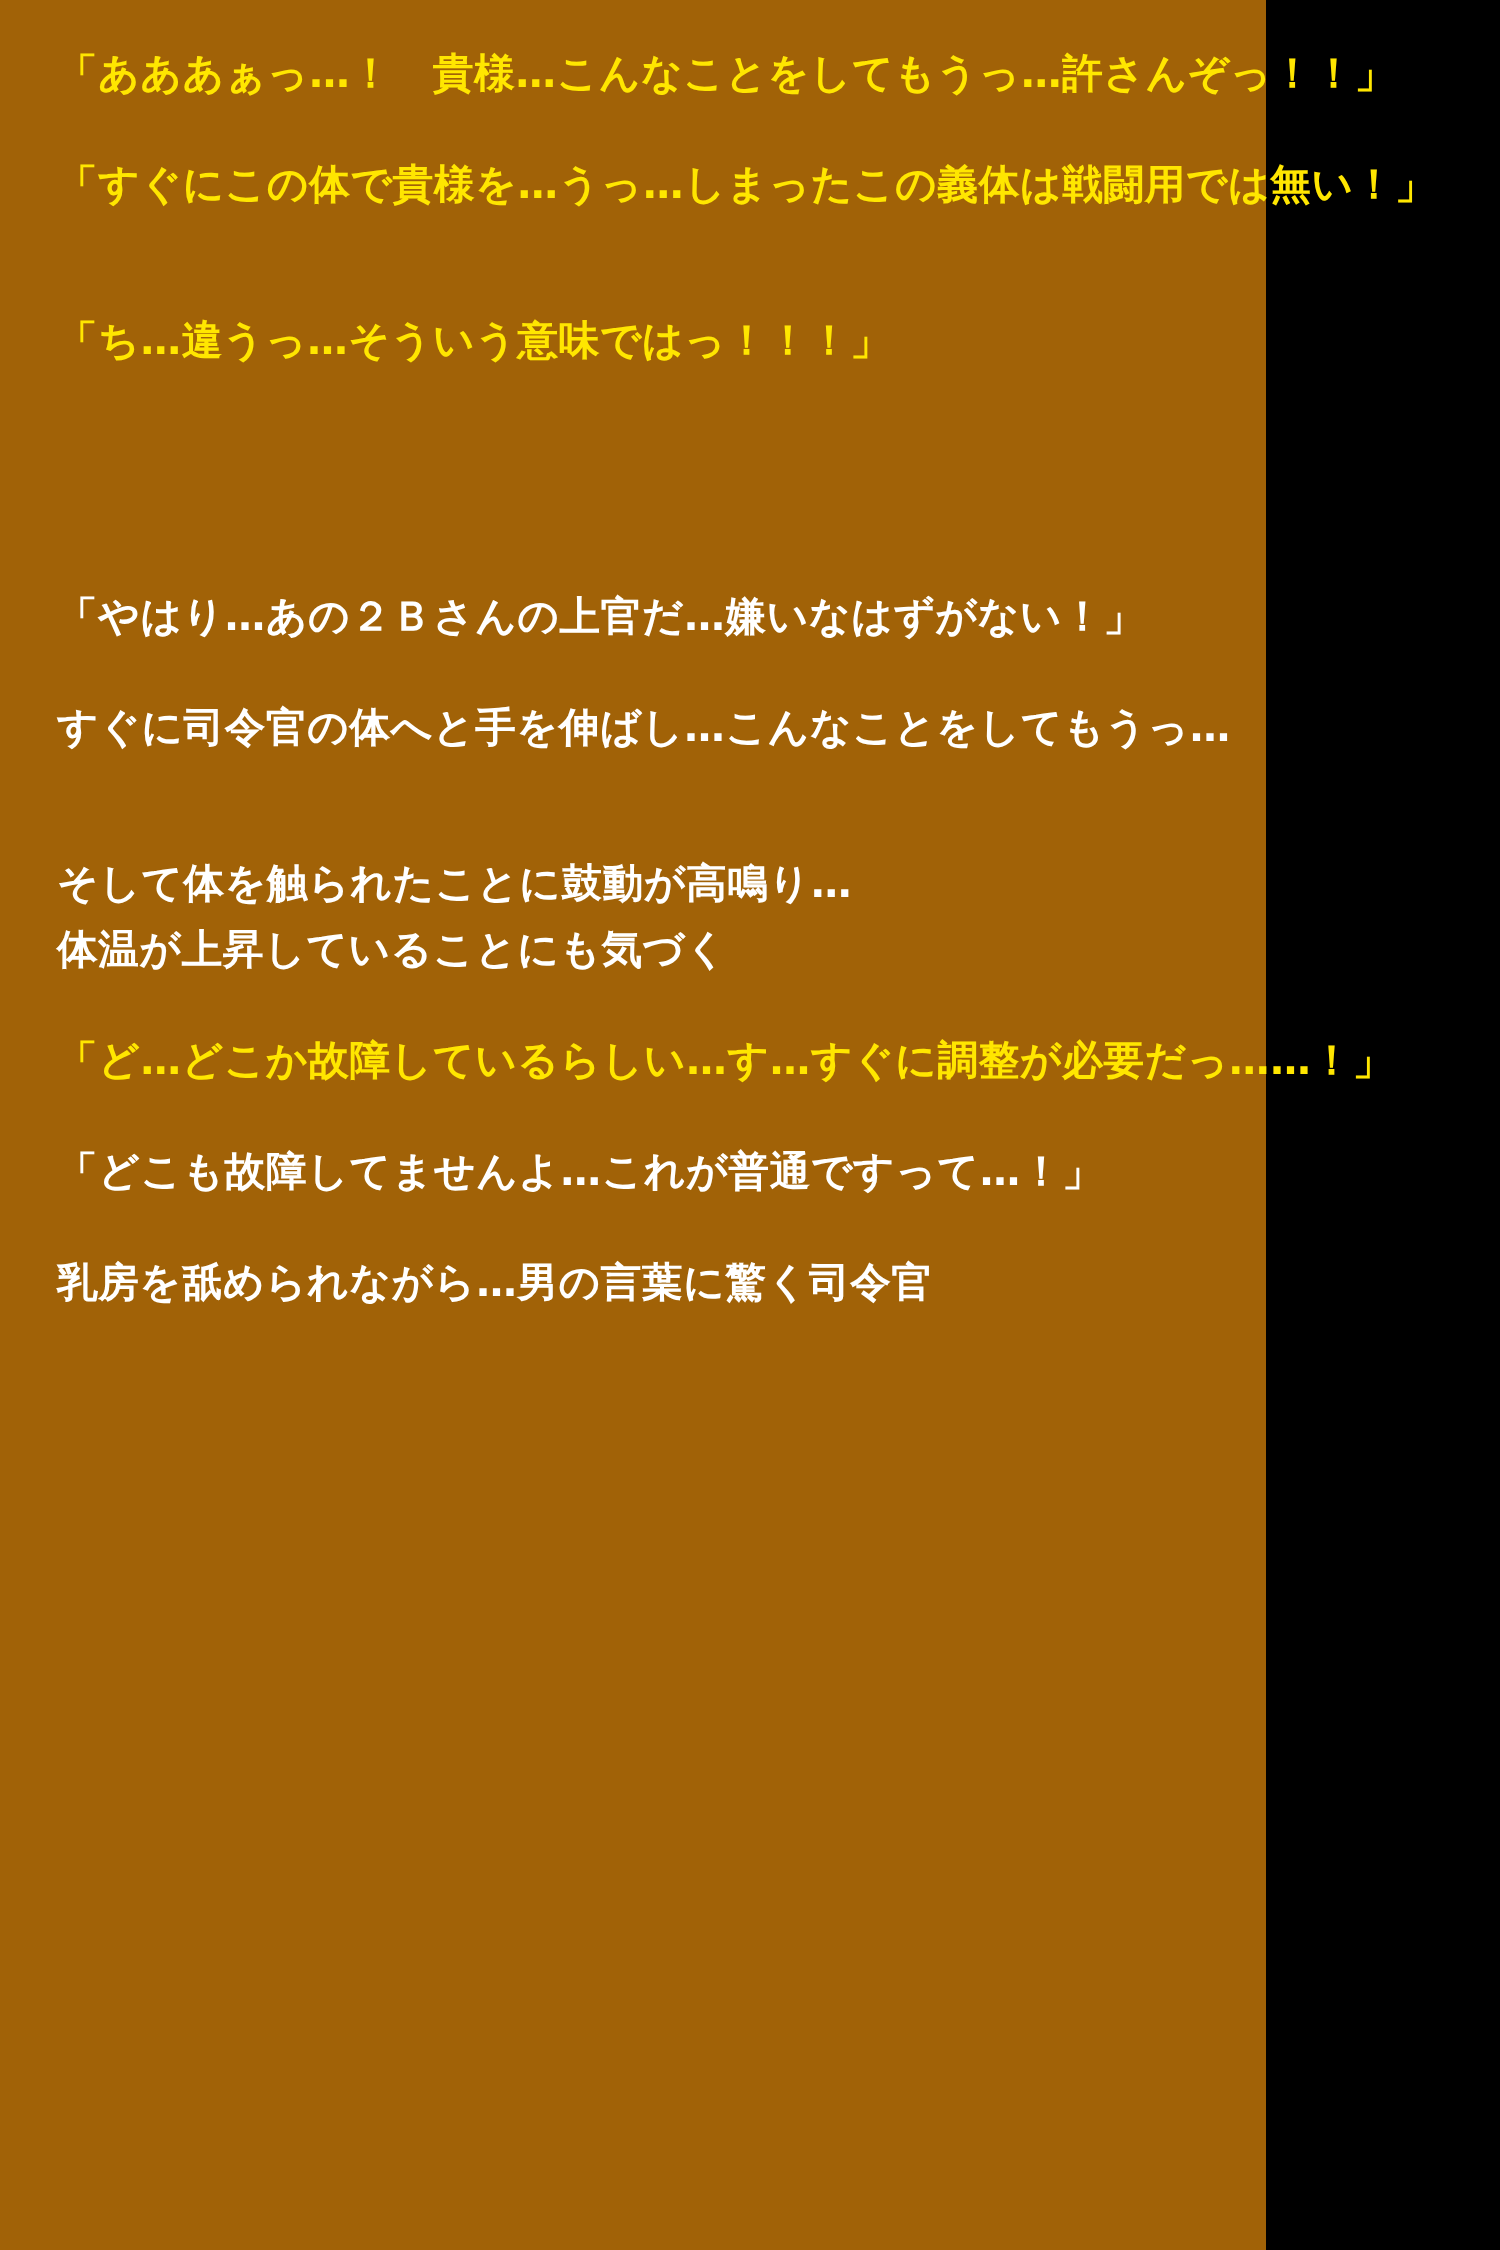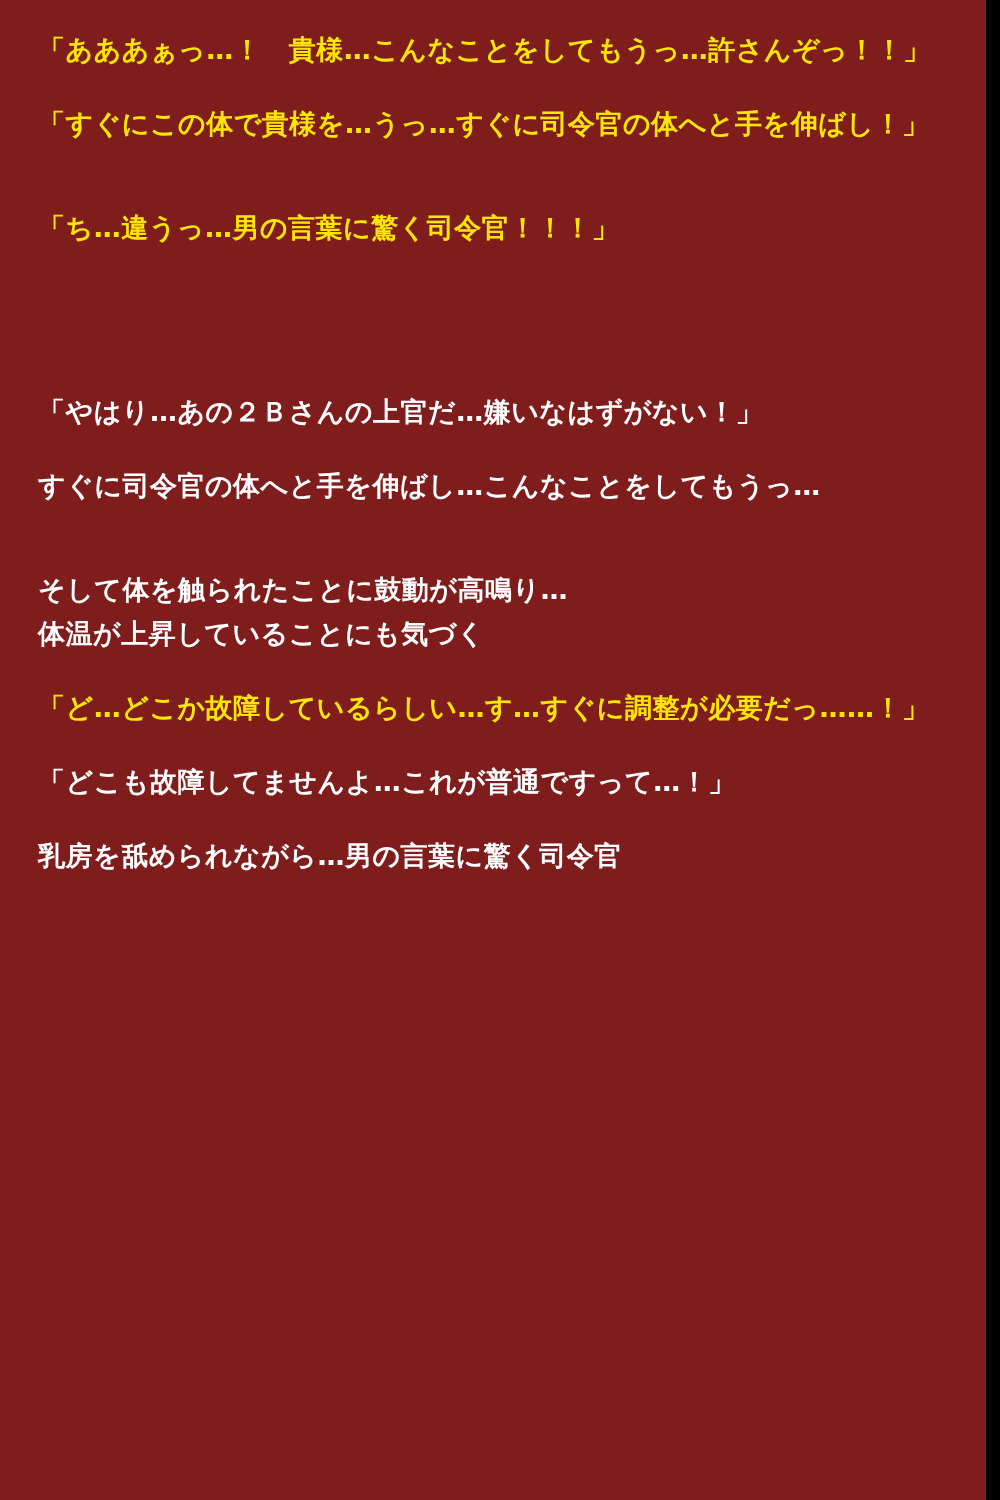--- a/index.html
+++ b/index.html
@@ -8,23 +8,23 @@
     background: #000000;
   }
   body {
     width: 1000px;
     height: 1500px;
     overflow: hidden;
     font-family: "DejaVu Sans", "Liberation Sans", sans-serif;
   }
   .page {
     position: relative;
-    width: 986px;
+    width: 844px;
     height: 1500px;
-    background: #7f1d1d;
+    background: #a16207;
     box-sizing: border-box;
     padding: 28px 34px 0 38px;
   }
   .text-body {
     display: block;
   }
   .line {
     font-size: 27px;
     line-height: 44px;
     letter-spacing: 0.5px;
@@ -44,26 +44,26 @@
 </head>
 <body>
 
 <div class="page">
   <div class="text-body" id="text-body">
       <div class="block">
         <div class="line yellow">「あああぁっ…！　貴様…こんなことをしてもうっ…許さんぞっ！！」</div>
       </div>
       <div class="spacer-m"></div>
       <div class="block">
-        <div class="line yellow">「すぐにこの体で貴様を…うっ…すぐに司令官の体へと手を伸ばし！」</div>
+        <div class="line yellow">「すぐにこの体で貴様を…うっ…しまったこの義体は戦闘用では無い！」</div>
       </div>
       <div class="spacer-m"></div>
       <div class="spacer-m"></div>
       <div class="block">
-        <div class="line yellow">「ち…違うっ…男の言葉に驚く司令官！！！」</div>
+        <div class="line yellow">「ち…違うっ…そういう意味ではっ！！！」</div>
       </div>
       <div class="spacer-xl"></div>
       <div class="spacer-m"></div>
       <div class="block">
         <div class="line white">「やはり…あの２Ｂさんの上官だ…嫌いなはずがない！」</div>
       </div>
       <div class="spacer-m"></div>
       <div class="block">
         <div class="line white">すぐに司令官の体へと手を伸ばし…こんなことをしてもうっ…</div>
       </div>

